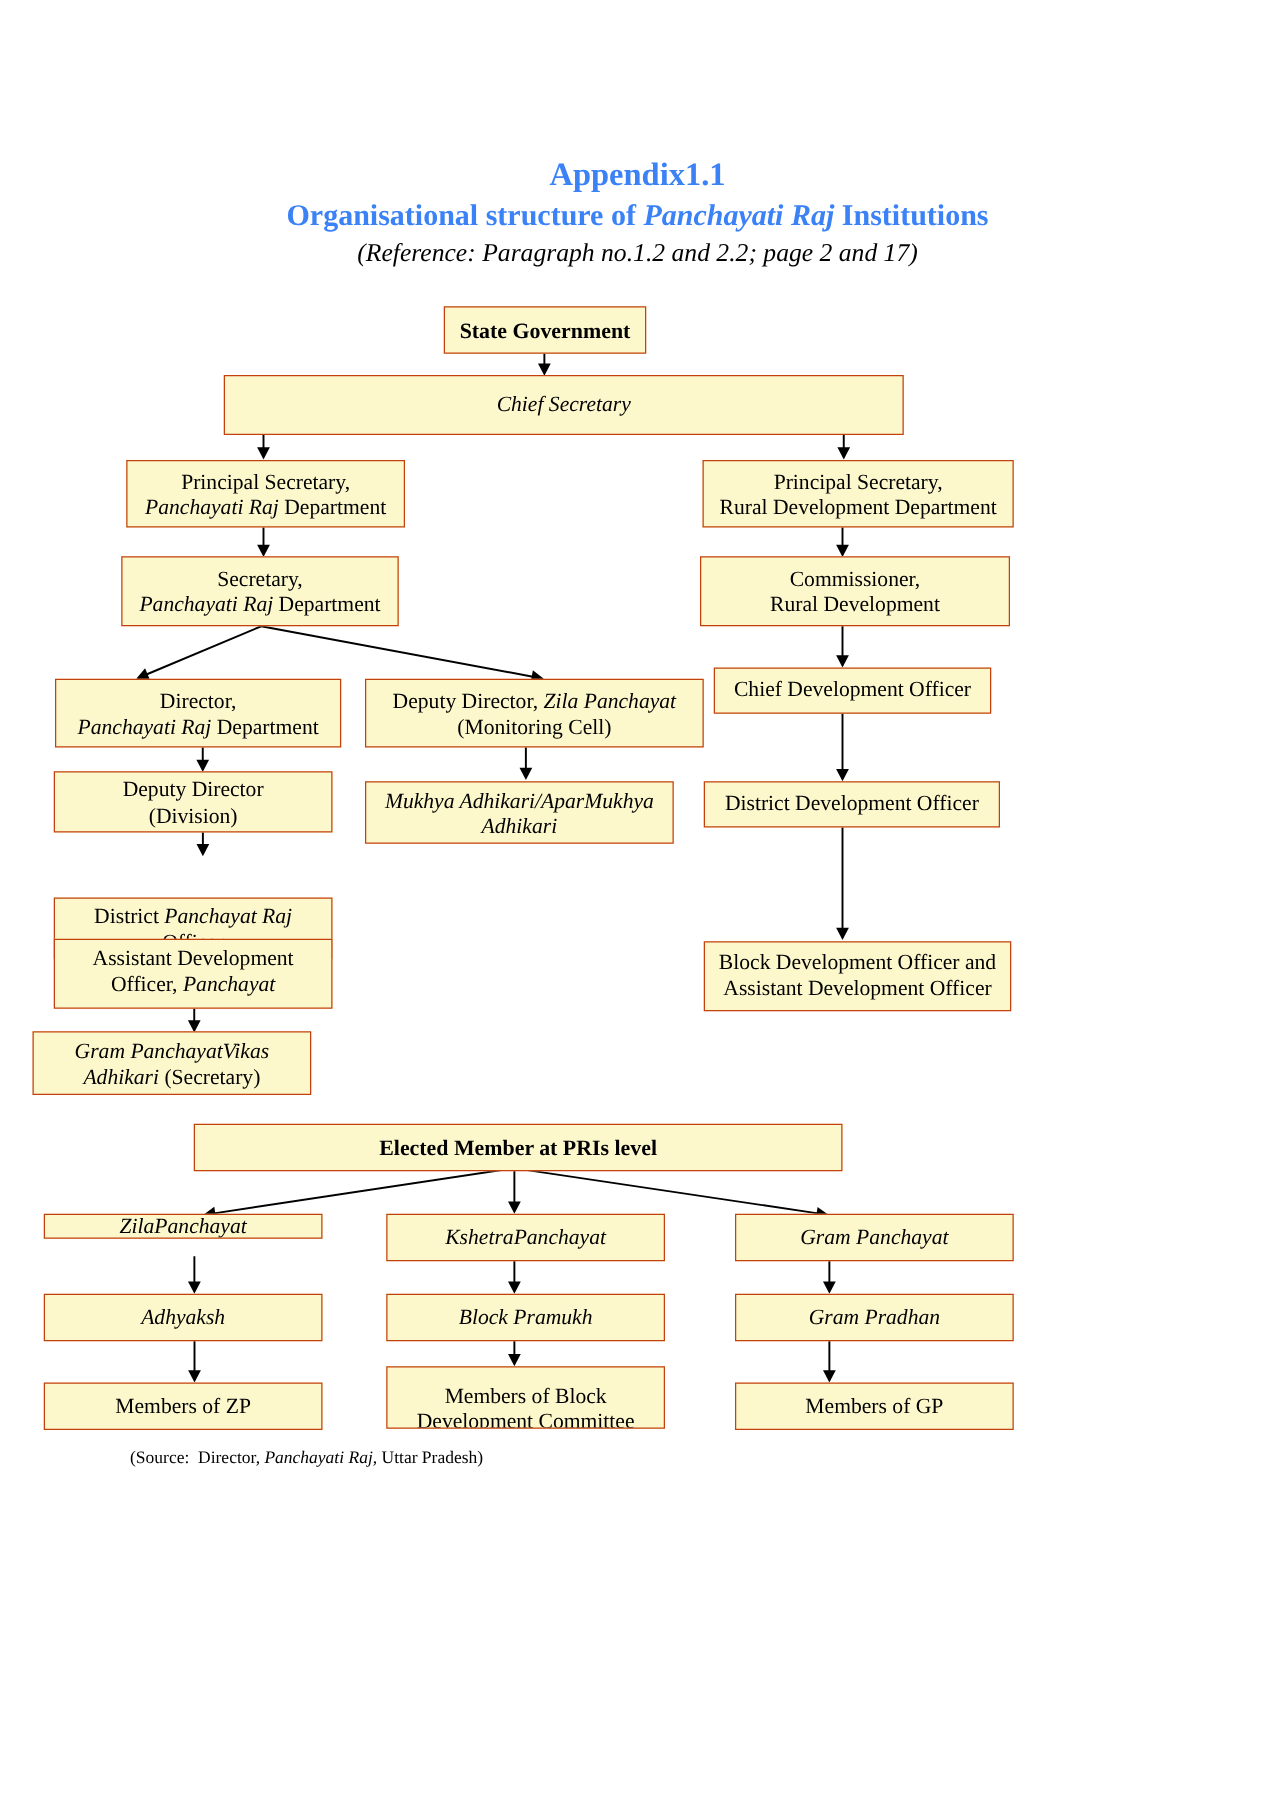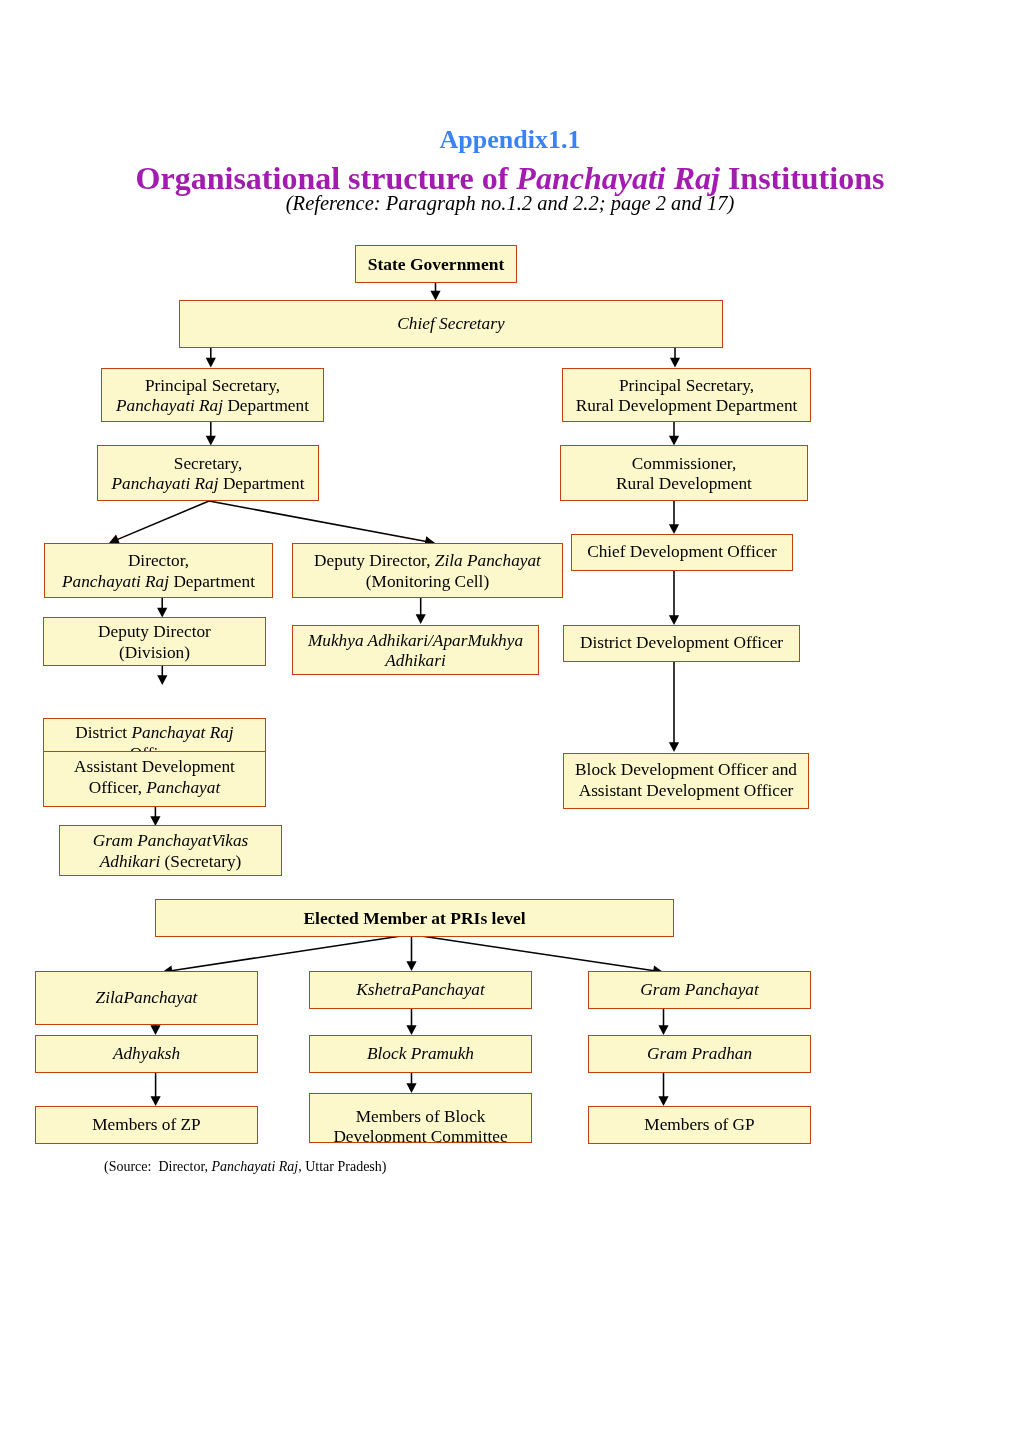--- a/index.html
+++ b/index.html
@@ -6,21 +6,21 @@
   html,body{margin:0;padding:0;background:#ffffff;}
   body{width:1020px;height:1442px;position:relative;overflow:hidden;
        font-family:"Liberation Serif", serif; color:#000;
        -webkit-font-smoothing:antialiased;}
   #page{position:absolute;left:0;top:0;width:1020px;height:1442px;background:#fff;
        filter:blur(0.001px);}
 
   .hdr{position:absolute;text-align:center;white-space:nowrap;}
   #title-appendix{font-weight:bold;font-size:26px;color:#3b82f6;
       left:0;right:0;top:125px;letter-spacing:0px;}
-  #title-main{font-weight:bold;font-size:32px;color:#a21caf;left:0;right:0;top:160px;}
+  #title-main{font-weight:bold;font-size:24px;color:#3b82f6;left:0;right:0;top:160px;}
   #title-ref{font-style:italic;font-size:20.5px;color:#000;left:0;right:0;top:192px;}
   #source-note{position:absolute;left:104px;top:1159px;font-size:14px;white-space:pre;}
 
   .box{position:absolute;background:#FDF8CC;border:1px solid #c2410c;box-sizing:border-box;
        display:flex;align-items:center;justify-content:center;
        text-align:center;font-size:17.3px;line-height:20.4px;overflow:hidden;}
   .box > span{display:block;width:100%;}
   .box.two > span{position:relative;top:1.2px;}
   .box.top{align-items:flex-start;}
   .box.clip{align-items:flex-start;padding-top:13px;}
@@ -150,29 +150,29 @@
   </div>
 
   <div class="box two top" style="left:43px;top:751px;width:223px;height:56px;padding-top:4px;">
     <span><span>Assistant Development</span><br><span>Officer, </span><span class="it">Panchayat</span></span>
   </div>
 
   <div class="box two top" style="left:563px;top:753px;width:246px;height:56px;padding-top:5px;">
     <span><span>Block Development Officer and</span><br><span>Assistant Development Officer</span></span>
   </div>
 
-  <div class="box two" style="left:59px;top:825px;width:223px;height:51px;">
+  <div class="box two" style="left:26px;top:825px;width:223px;height:51px;">
     <span><span class="it">Gram PanchayatVikas</span><br><span class="it">Adhikari</span><span> (Secretary)</span></span>
   </div>
 
   <div class="box b" style="left:155px;top:899px;width:519px;height:38px;">
     <span>Elected Member at PRIs level</span>
   </div>
 
-  <div class="box" style="left:35px;top:971px;width:223px;height:54px;">
+  <div class="box" style="left:35px;top:971px;width:223px;height:20px;">
     <span class="it">ZilaPanchayat</span>
   </div>
 
   <div class="box" style="left:309px;top:971px;width:223px;height:38px;">
     <span class="it">KshetraPanchayat</span>
   </div>
 
   <div class="box" style="left:588px;top:971px;width:223px;height:38px;">
     <span class="it">Gram Panchayat</span>
   </div>

